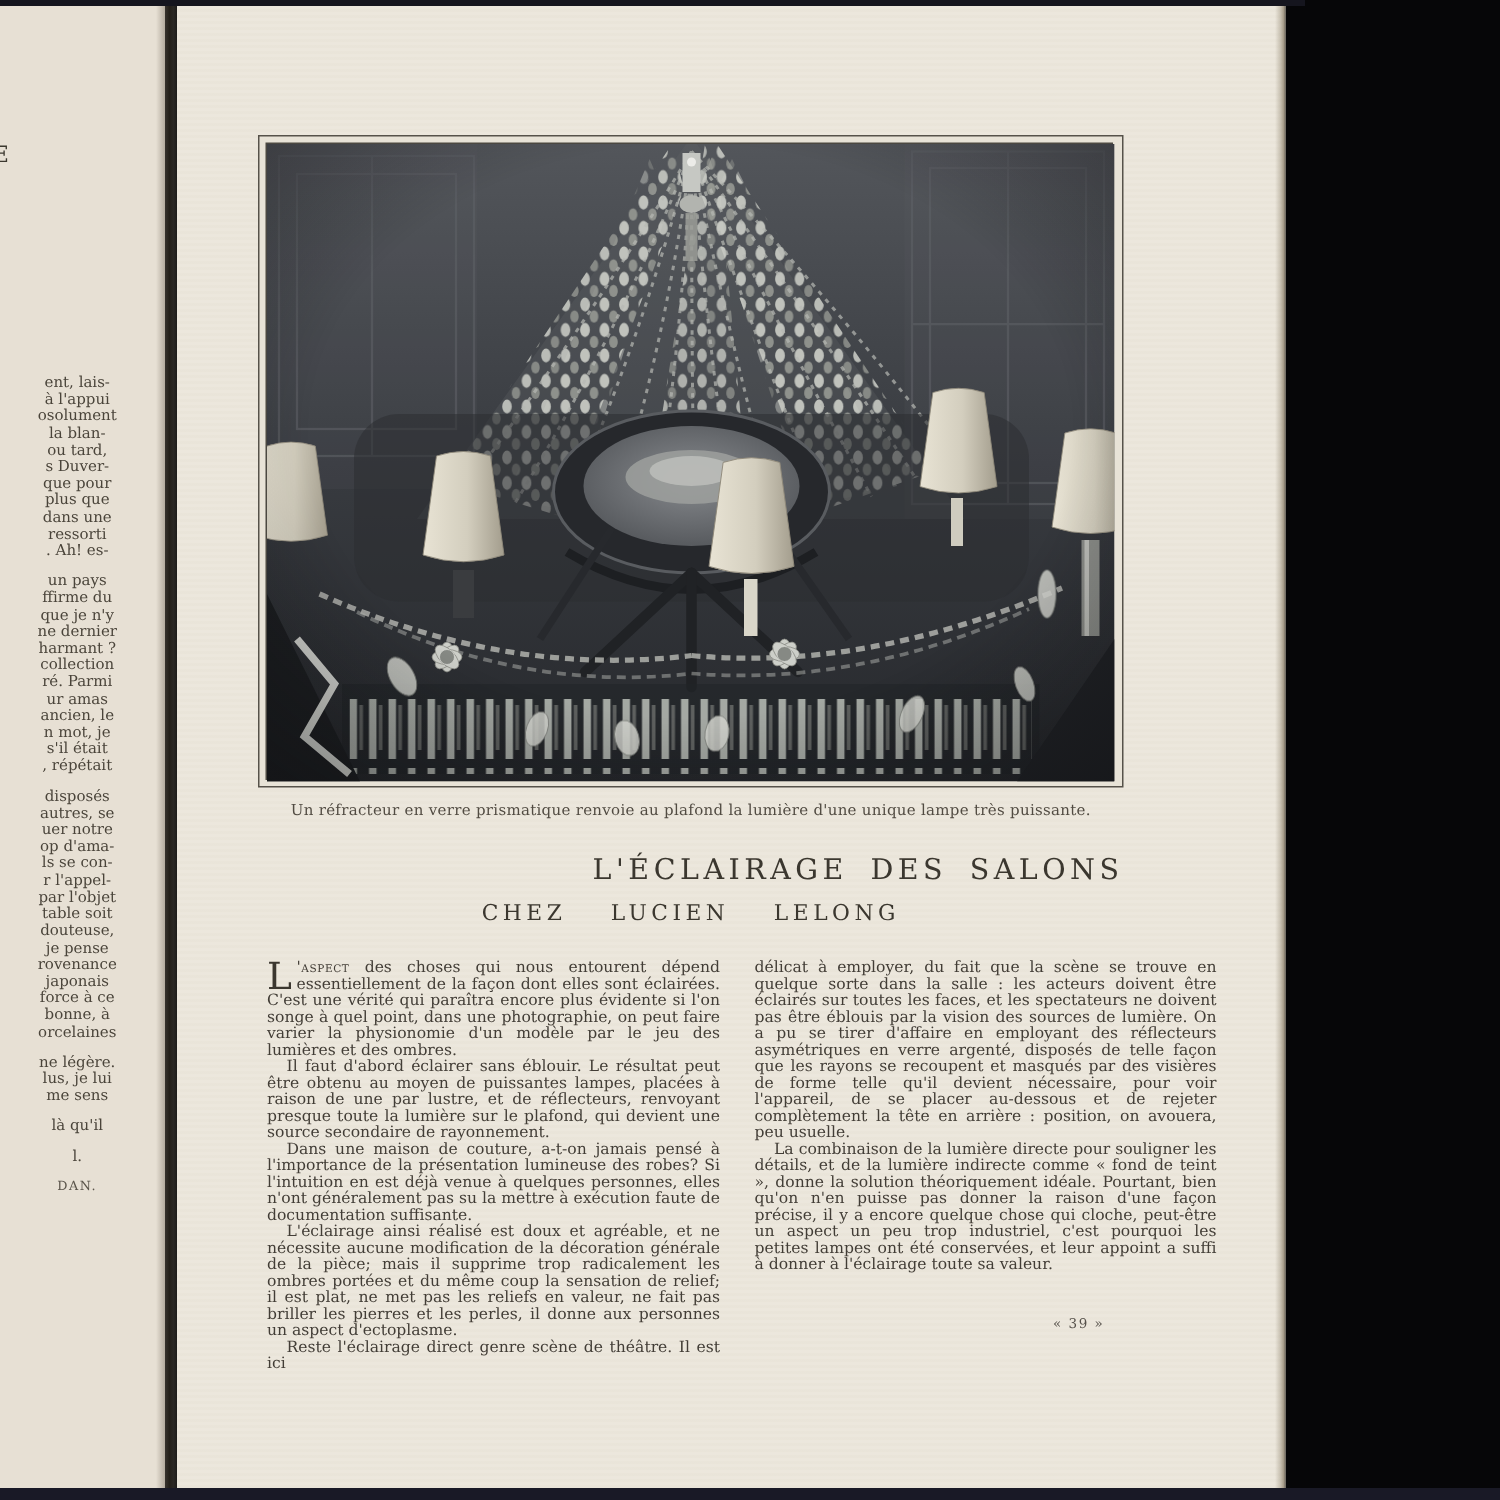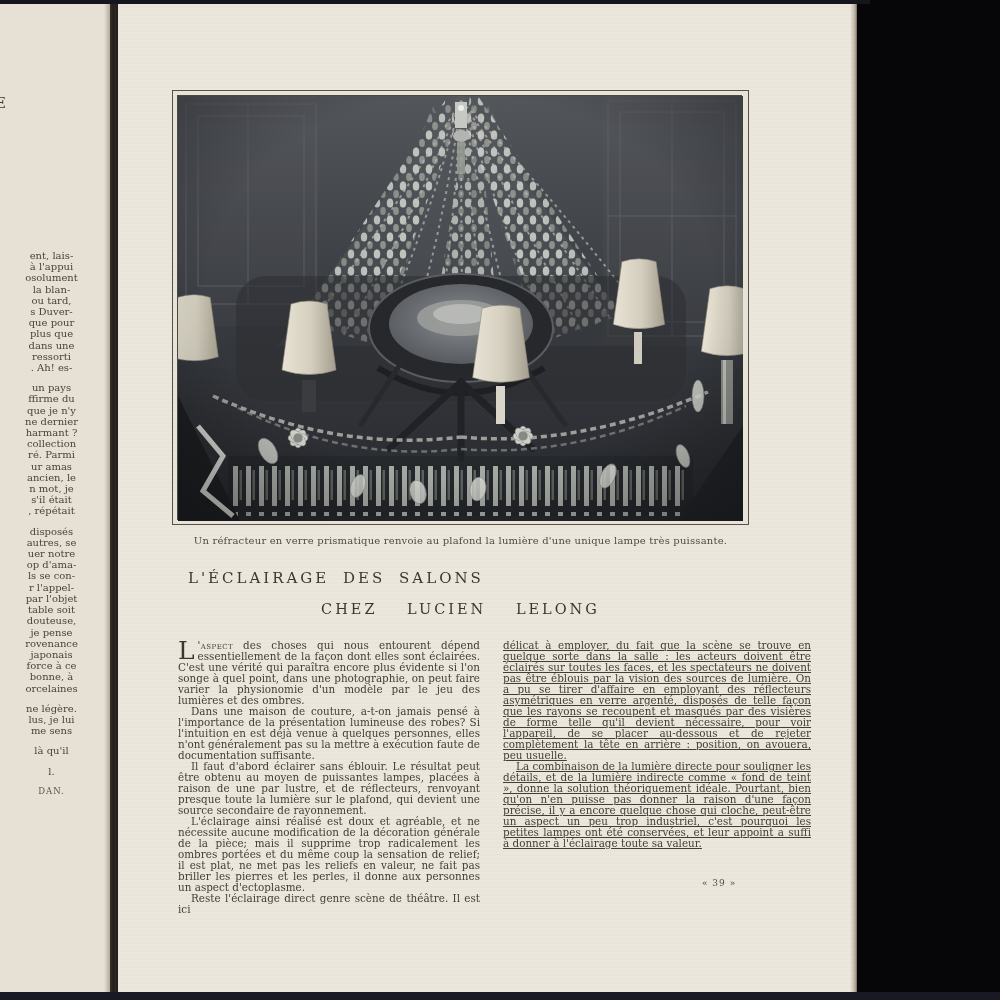--- a/index.html
+++ b/index.html
@@ -72,38 +72,38 @@
     display:block;
   }
   .photo-inner svg{display:block;width:565px;height:425px;}
   
   .photo-caption{
     position:absolute;left:54px;top:531px;width:577px;
     text-align:center;
     font-size:10px;letter-spacing:.2px;color:#514b42;
   }
   .article-title{
-    position:absolute;left:70px;top:565px;width:577px;
-    text-align:left;font-size:15px;letter-spacing:3px;word-spacing:6px;
+    position:absolute;left:54px;top:565px;width:577px;
+    text-align:right;font-size:19px;letter-spacing:3px;word-spacing:6px;
     color:#3b372f;
   }
   .article-subtitle{
     position:absolute;left:54px;top:597px;width:577px;
     text-align:center;font-size:14.5px;letter-spacing:3px;word-spacing:22px;
     color:#3b372f;
   }
   
   .text-columns{
     position:absolute;left:60px;top:636px;width:633px;
     display:flex;gap:23px;
     color:var(--ink);
   }
   .col{font-size:10.4px;line-height:11px;text-align:justify;}
   .col-left{width:302px;}
-  .col-right{width:308px;text-decoration:underline;}
+  .col-right{width:308px;}
   .body-p{text-indent:13px;margin:0;}
   .body-p.first{text-indent:0;}
   .dropcap{
     float:left;font-size:25px;line-height:20px;
     padding:1px 3px 0 0;color:#3b372f;
   }
   .smallcaps{font-variant:small-caps;letter-spacing:.4px;}
   .page-number{
     position:absolute;top:874px;left:584px;width:80px;
     text-align:left;font-size:9px;color:#55504a;letter-spacing:1px;
@@ -327,22 +327,22 @@
   </div>
 
   <div class="photo-caption">Un réfracteur en verre prismatique renvoie au plafond la lumière d'une unique lampe très puissante.</div>
 
   <div class="article-title">L'ÉCLAIRAGE DES SALONS</div>
   <div class="article-subtitle">CHEZ LUCIEN LELONG</div>
 
   <div class="text-columns">
     <div class="col col-left">
       <p class="body-p first"><span class="dropcap">L</span><span class="smallcaps">'aspect</span><span> des choses qui nous entourent dépend essentiellement de la façon dont elles sont éclairées. C'est une vérité qui paraîtra encore plus évidente si l'on songe à quel point, dans une photographie, on peut faire varier la physionomie d'un modèle par le jeu des lumières et des ombres.</span></p>
+      <p class="body-p">Il faut d'abord éclairer sans éblouir. Le résultat peut être obtenu au moyen de puissantes lampes, placées à raison de une par lustre, et de réflecteurs, renvoyant presque toute la lumière sur le plafond, qui devient une source secondaire de rayonnement.</p>
       <p class="body-p">Dans une maison de couture, a-t-on jamais pensé à l'importance de la présentation lumineuse des robes? Si l'intuition en est déjà venue à quelques personnes, elles n'ont généralement pas su la mettre à exécution faute de documentation suffisante.</p>
-      <p class="body-p">Il faut d'abord éclairer sans éblouir. Le résultat peut être obtenu au moyen de puissantes lampes, placées à raison de une par lustre, et de réflecteurs, renvoyant presque toute la lumière sur le plafond, qui devient une source secondaire de rayonnement.</p>
       <p class="body-p">L'éclairage ainsi réalisé est doux et agréable, et ne nécessite aucune modification de la décoration générale de la pièce; mais il supprime trop radicalement les ombres portées et du même coup la sensation de relief; il est plat, ne met pas les reliefs en valeur, ne fait pas briller les pierres et les perles, il donne aux personnes un aspect d'ectoplasme.</p>
       <p class="body-p">Reste l'éclairage direct genre scène de théâtre. Il est ici</p>
     </div>
     <div class="col col-right">
       <p class="body-p first">délicat à employer, du fait que la scène se trouve en quelque sorte dans la salle : les acteurs doivent être éclairés sur toutes les faces, et les spectateurs ne doivent pas être éblouis par la vision des sources de lumière. On a pu se tirer d'affaire en employant des réflecteurs asymétriques en verre argenté, disposés de telle façon que les rayons se recoupent et masqués par des visières de forme telle qu'il devient nécessaire, pour voir l'appareil, de se placer au-dessous et de rejeter complètement la tête en arrière : position, on avouera, peu usuelle.</p>
       <p class="body-p">La combinaison de la lumière directe pour souligner les détails, et de la lumière indirecte comme « fond de teint », donne la solution théoriquement idéale. Pourtant, bien qu'on n'en puisse pas donner la raison d'une façon précise, il y a encore quelque chose qui cloche, peut-être un aspect un peu trop industriel, c'est pourquoi les petites lampes ont été conservées, et leur appoint a suffi à donner à l'éclairage toute sa valeur.</p>
     </div>
   </div>
 
   <div class="page-number">« 39 »</div>

